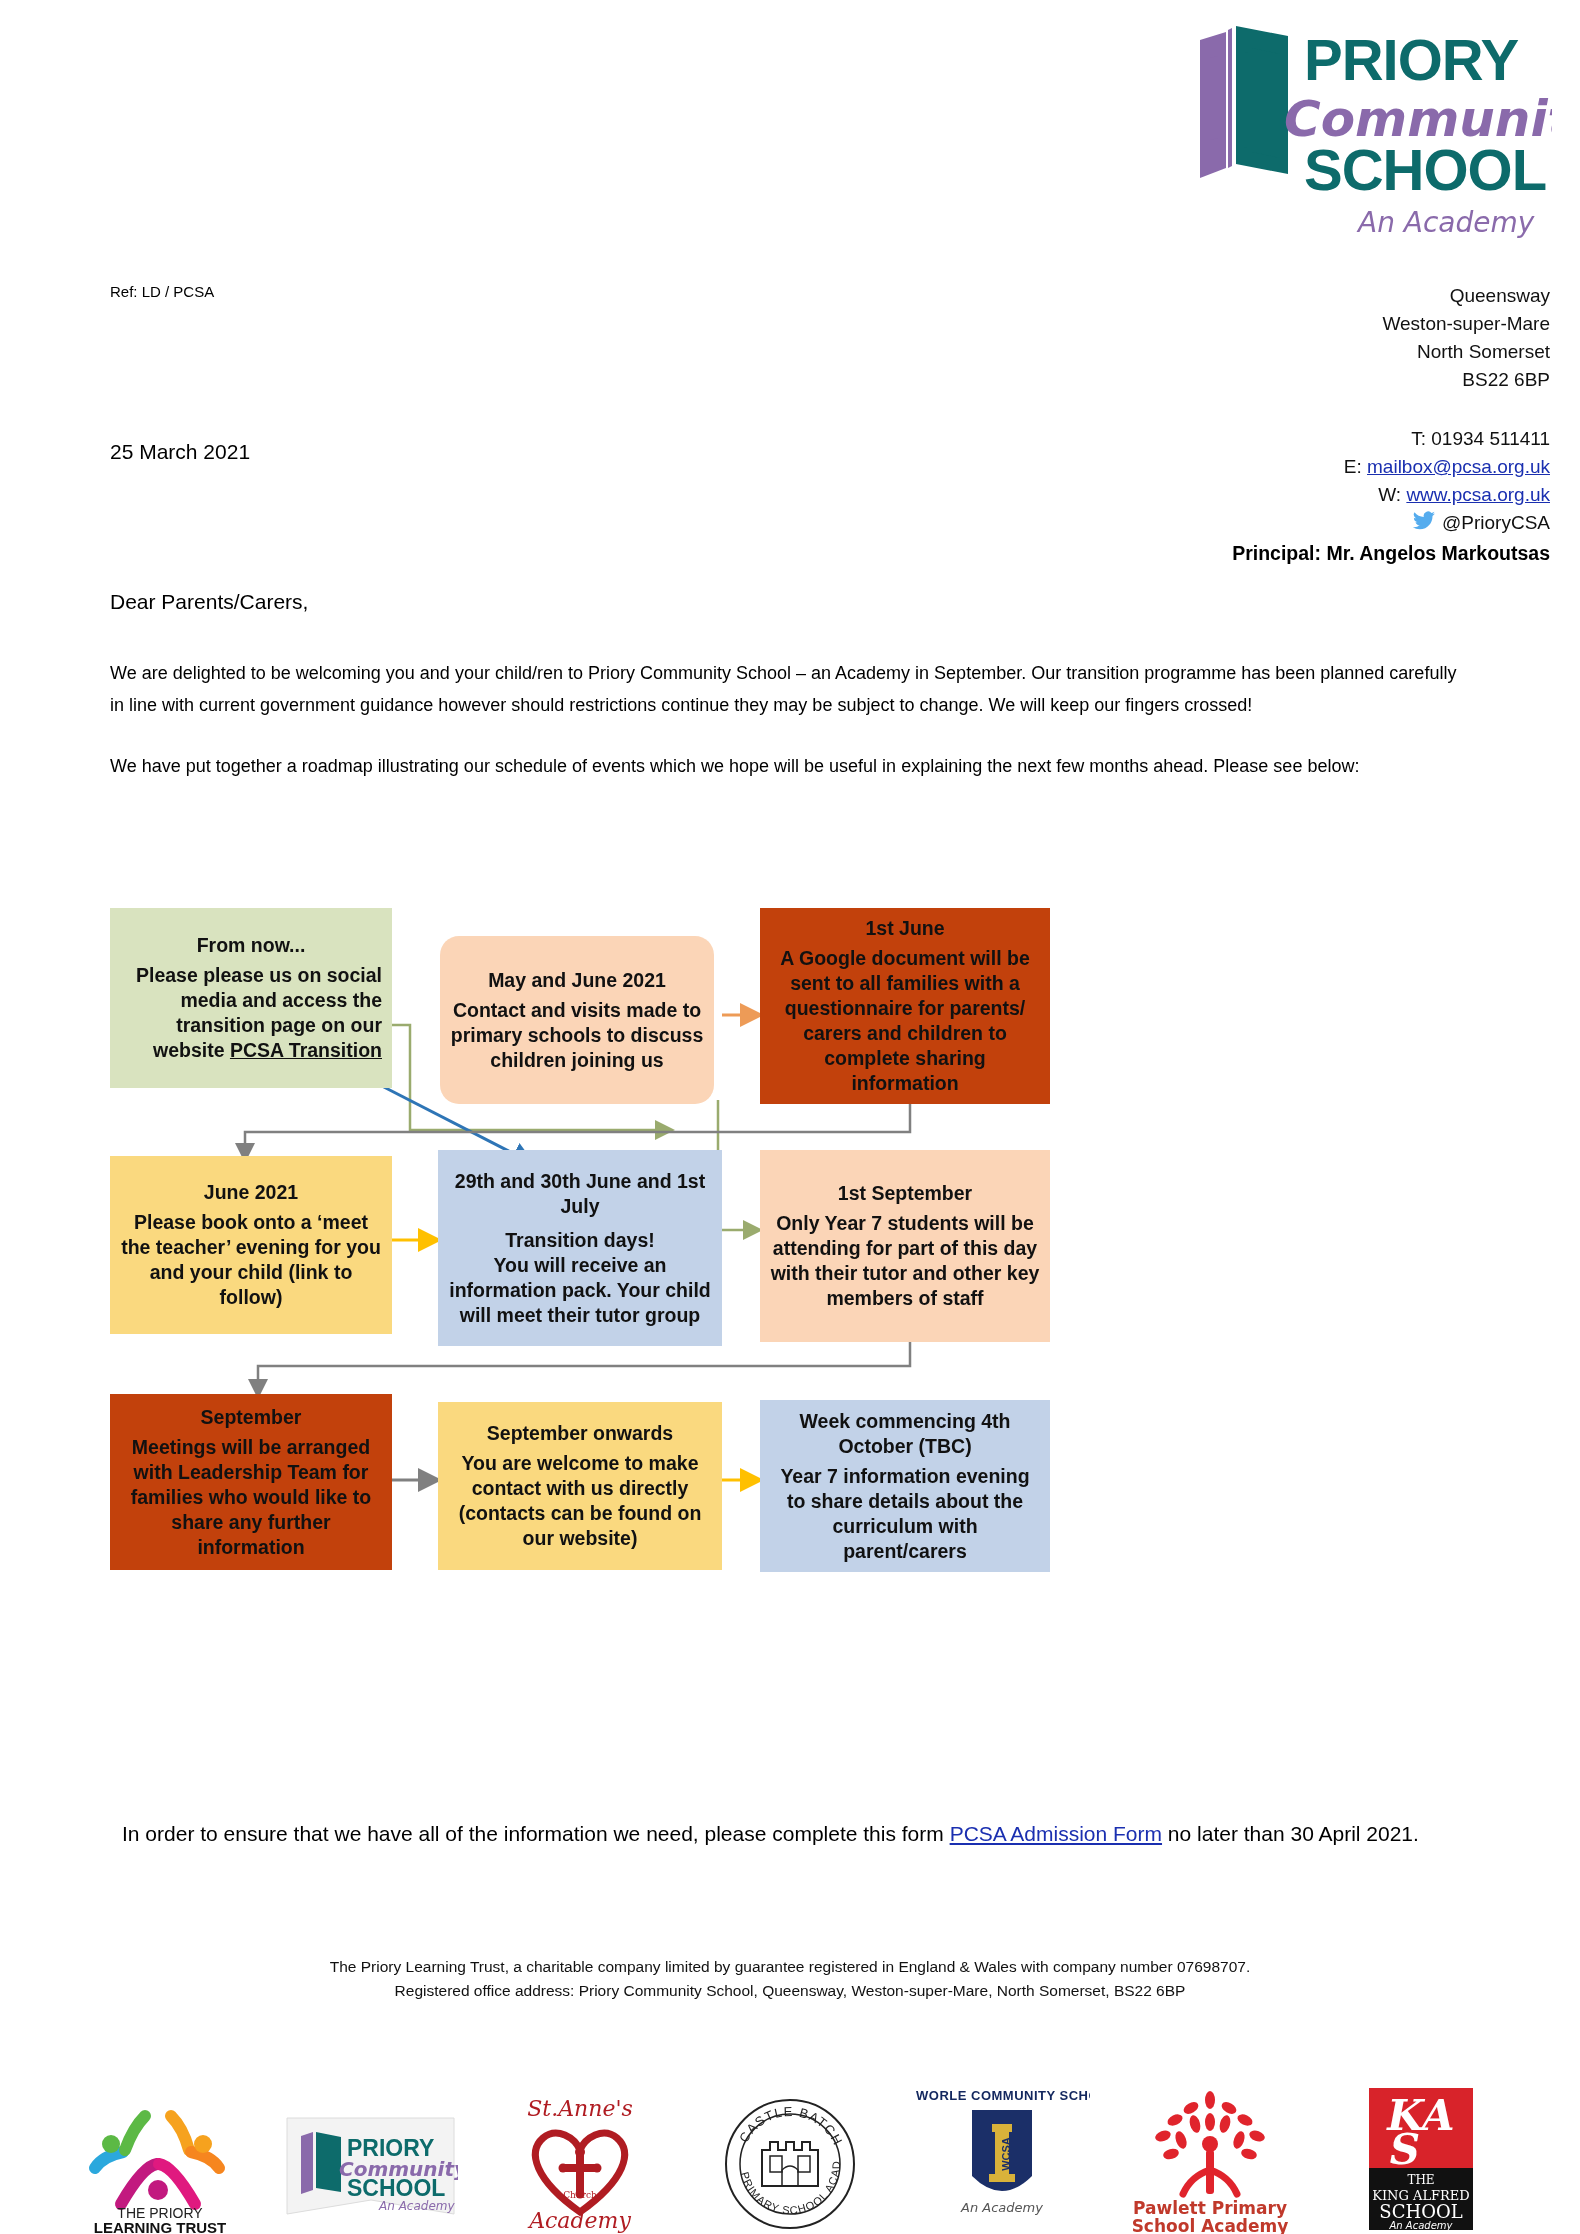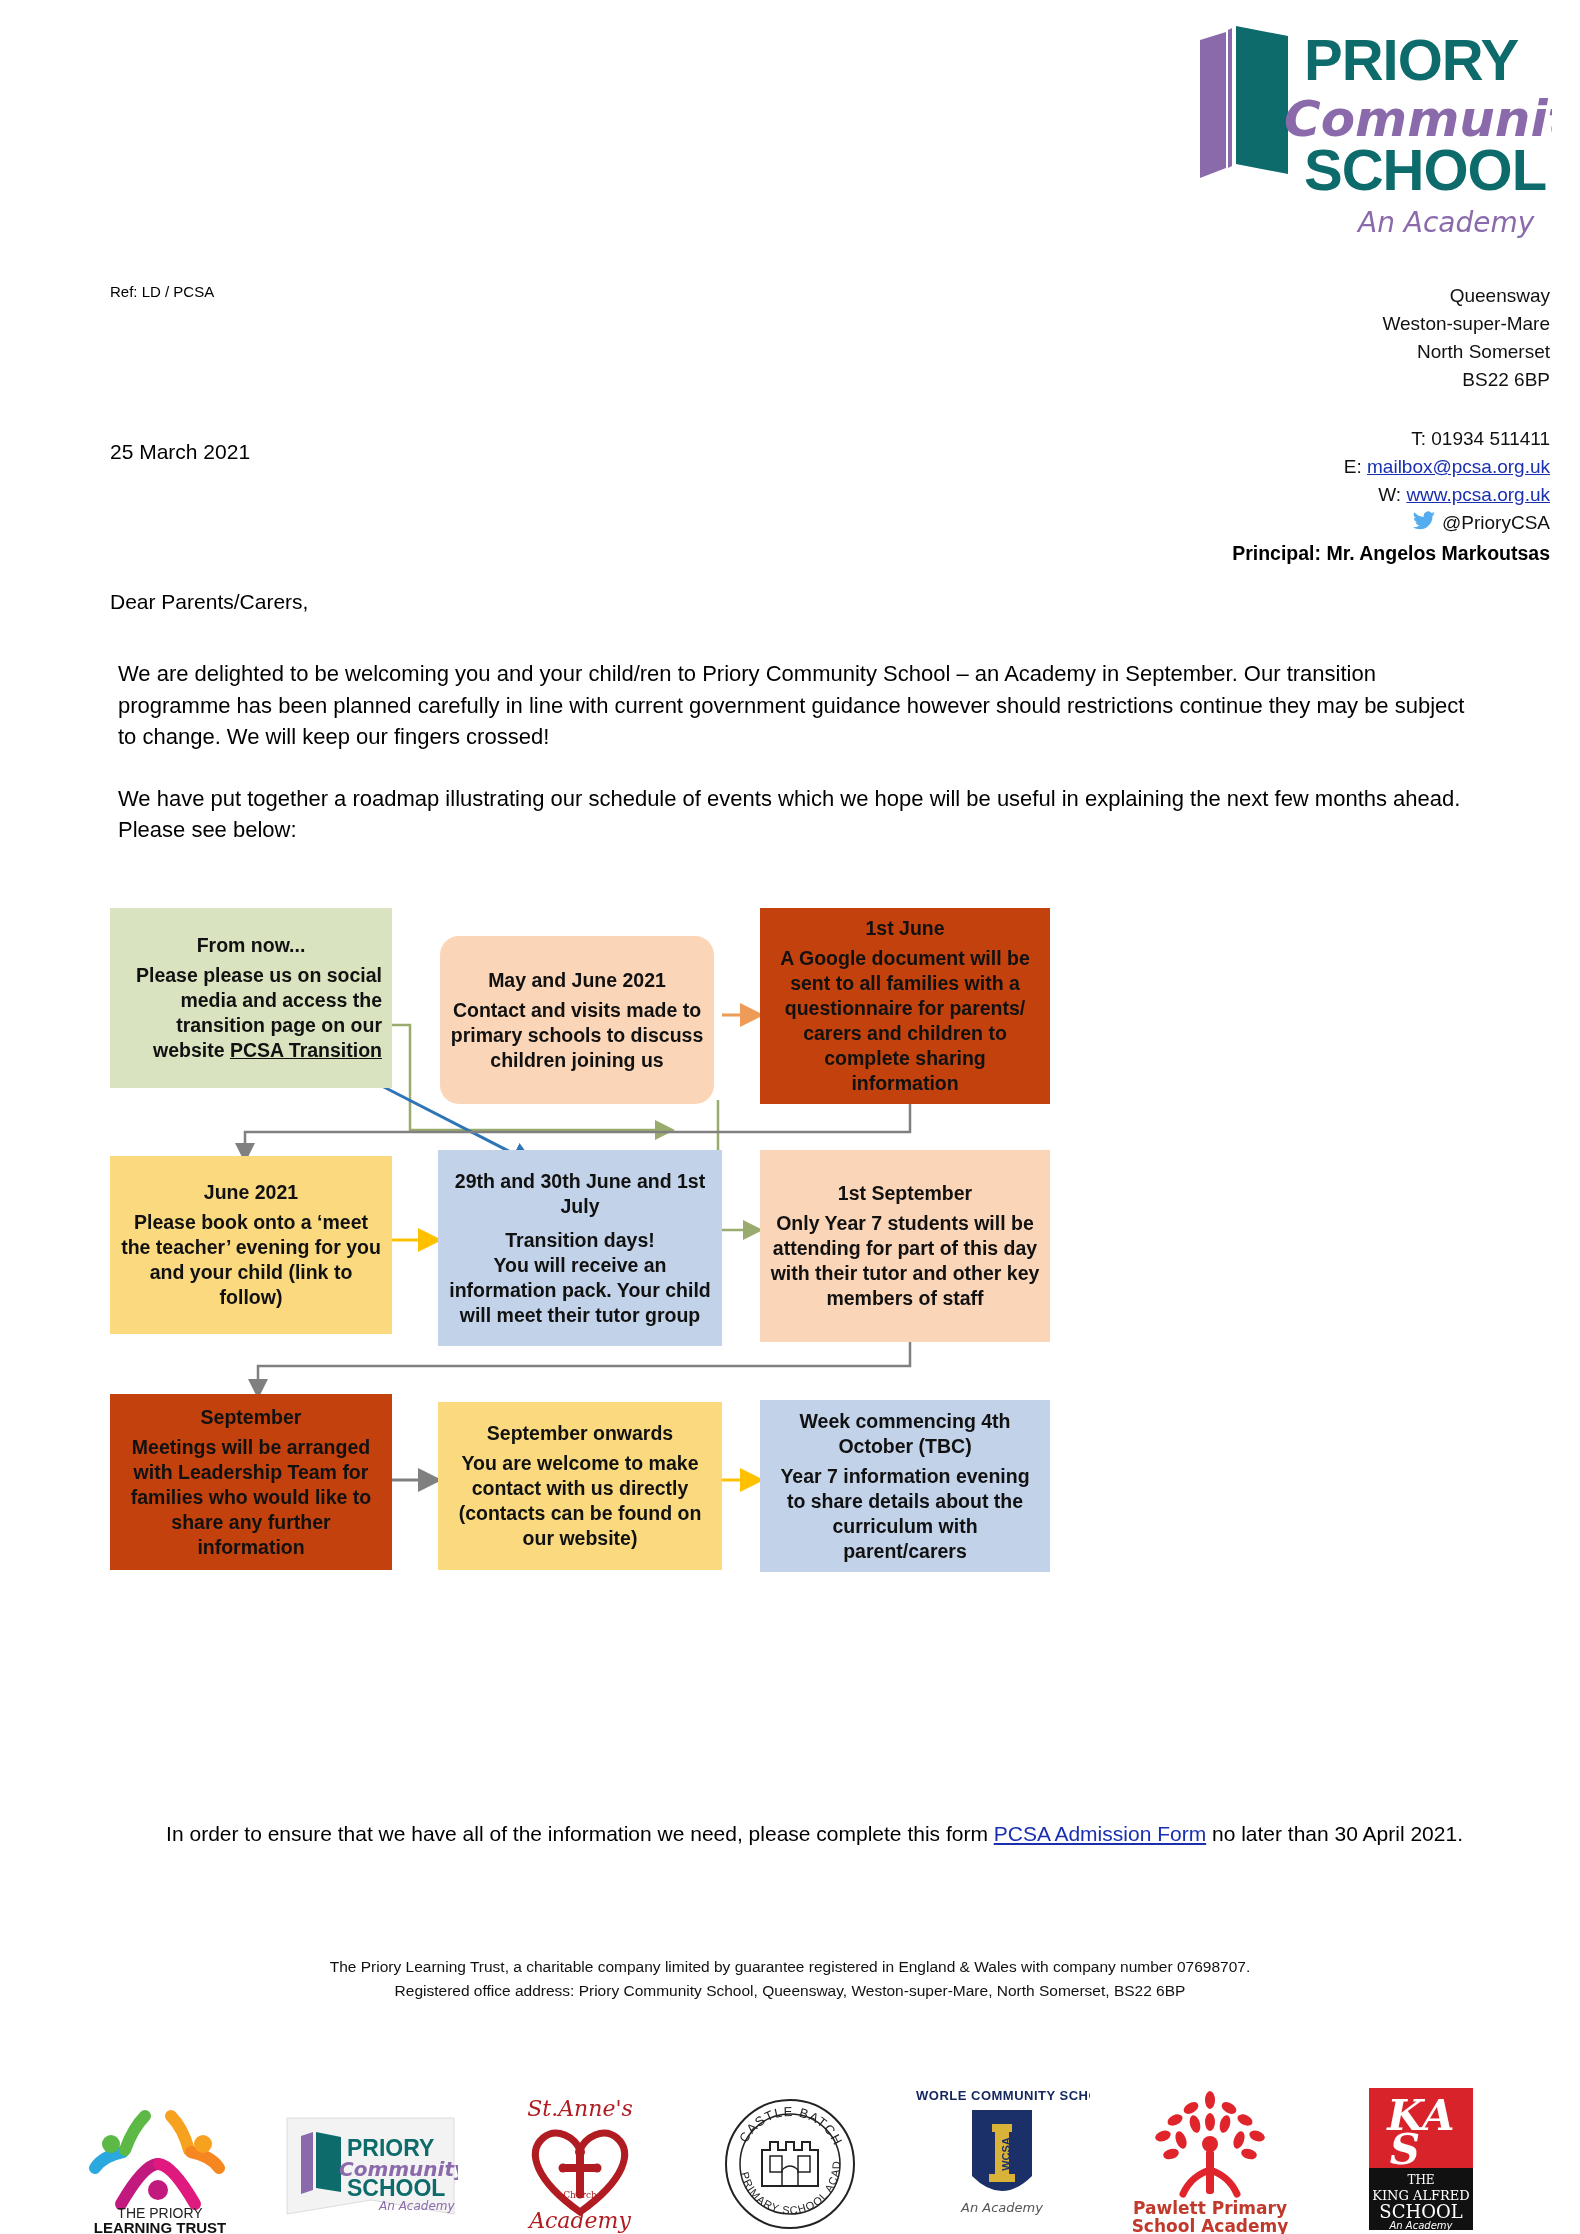--- a/index.html
+++ b/index.html
@@ -26,21 +26,21 @@
   .contact a { color:#1a2fb0; text-decoration:underline; }
   .contact .principal { font-weight:bold; color:#000; font-size:19.5px; }
   .tw { display:inline-block; vertical-align:-2px; margin-right:6px; }
 
   .ref { position:absolute; left:110px; top:283px; font-size:15px; }
   .date { position:absolute; left:110px; top:440px; font-size:21px; }
 
   
   .letter { position:absolute; left:110px; top:590px; width:1360px; }
   .salutation { font-size:21px; margin-bottom:44px; }
-  .para { font-size:22px; line-height:31.5px; margin-bottom:30px;margin-left:8px; }
+  .para { font-size:18px; line-height:31.5px; margin-bottom:30px; }
 
   
   .flow { position:absolute; left:110px; top:900px; width:1360px; height:880px; }
   .flow-svg { position:absolute; left:0; top:0; width:1360px; height:880px;
               pointer-events:none; z-index:1; }
   .box {
     position:absolute; z-index:2;
     display:flex; flex-direction:column; justify-content:center; align-items:center;
     padding:6px 10px;
     font-weight:bold; font-size:19.5px; line-height:25px;
@@ -51,22 +51,22 @@
   .box .sub { margin-top:4px; }
   .box u { text-decoration:underline; }
 
   .c-green  { background:#d9e3bf;text-align:right; }
   .c-peach  { background:#fbd5b7; }
   .c-grey   { background:#c2410c; }
   .c-yellow { background:#fad97f; }
   .c-blue   { background:#c2d2e8; }
 
   
-  .closing { position:absolute; left:103px; top:1818px; width:1360px;
-             font-size:21px; line-height:31.5px;text-align:right; }
+  .closing { position:absolute; left:122px; top:1818px; width:1360px;
+             font-size:21px; line-height:31.5px; }
   .closing a { color:#1a2fb0; text-decoration:underline; }
 
   
   .legal { position:absolute; left:0; top:1955px; width:1580px; text-align:center;
            font-size:15.5px; line-height:24px; color:#111; }
 
   
   .strip { position:absolute; left:0; top:2020px; width:1580px; height:214px;
            display:flex; align-items:flex-end; justify-content:center; gap:22px; }
   .strip .slot { width:188px; height:210px; display:flex; flex-direction:column;

